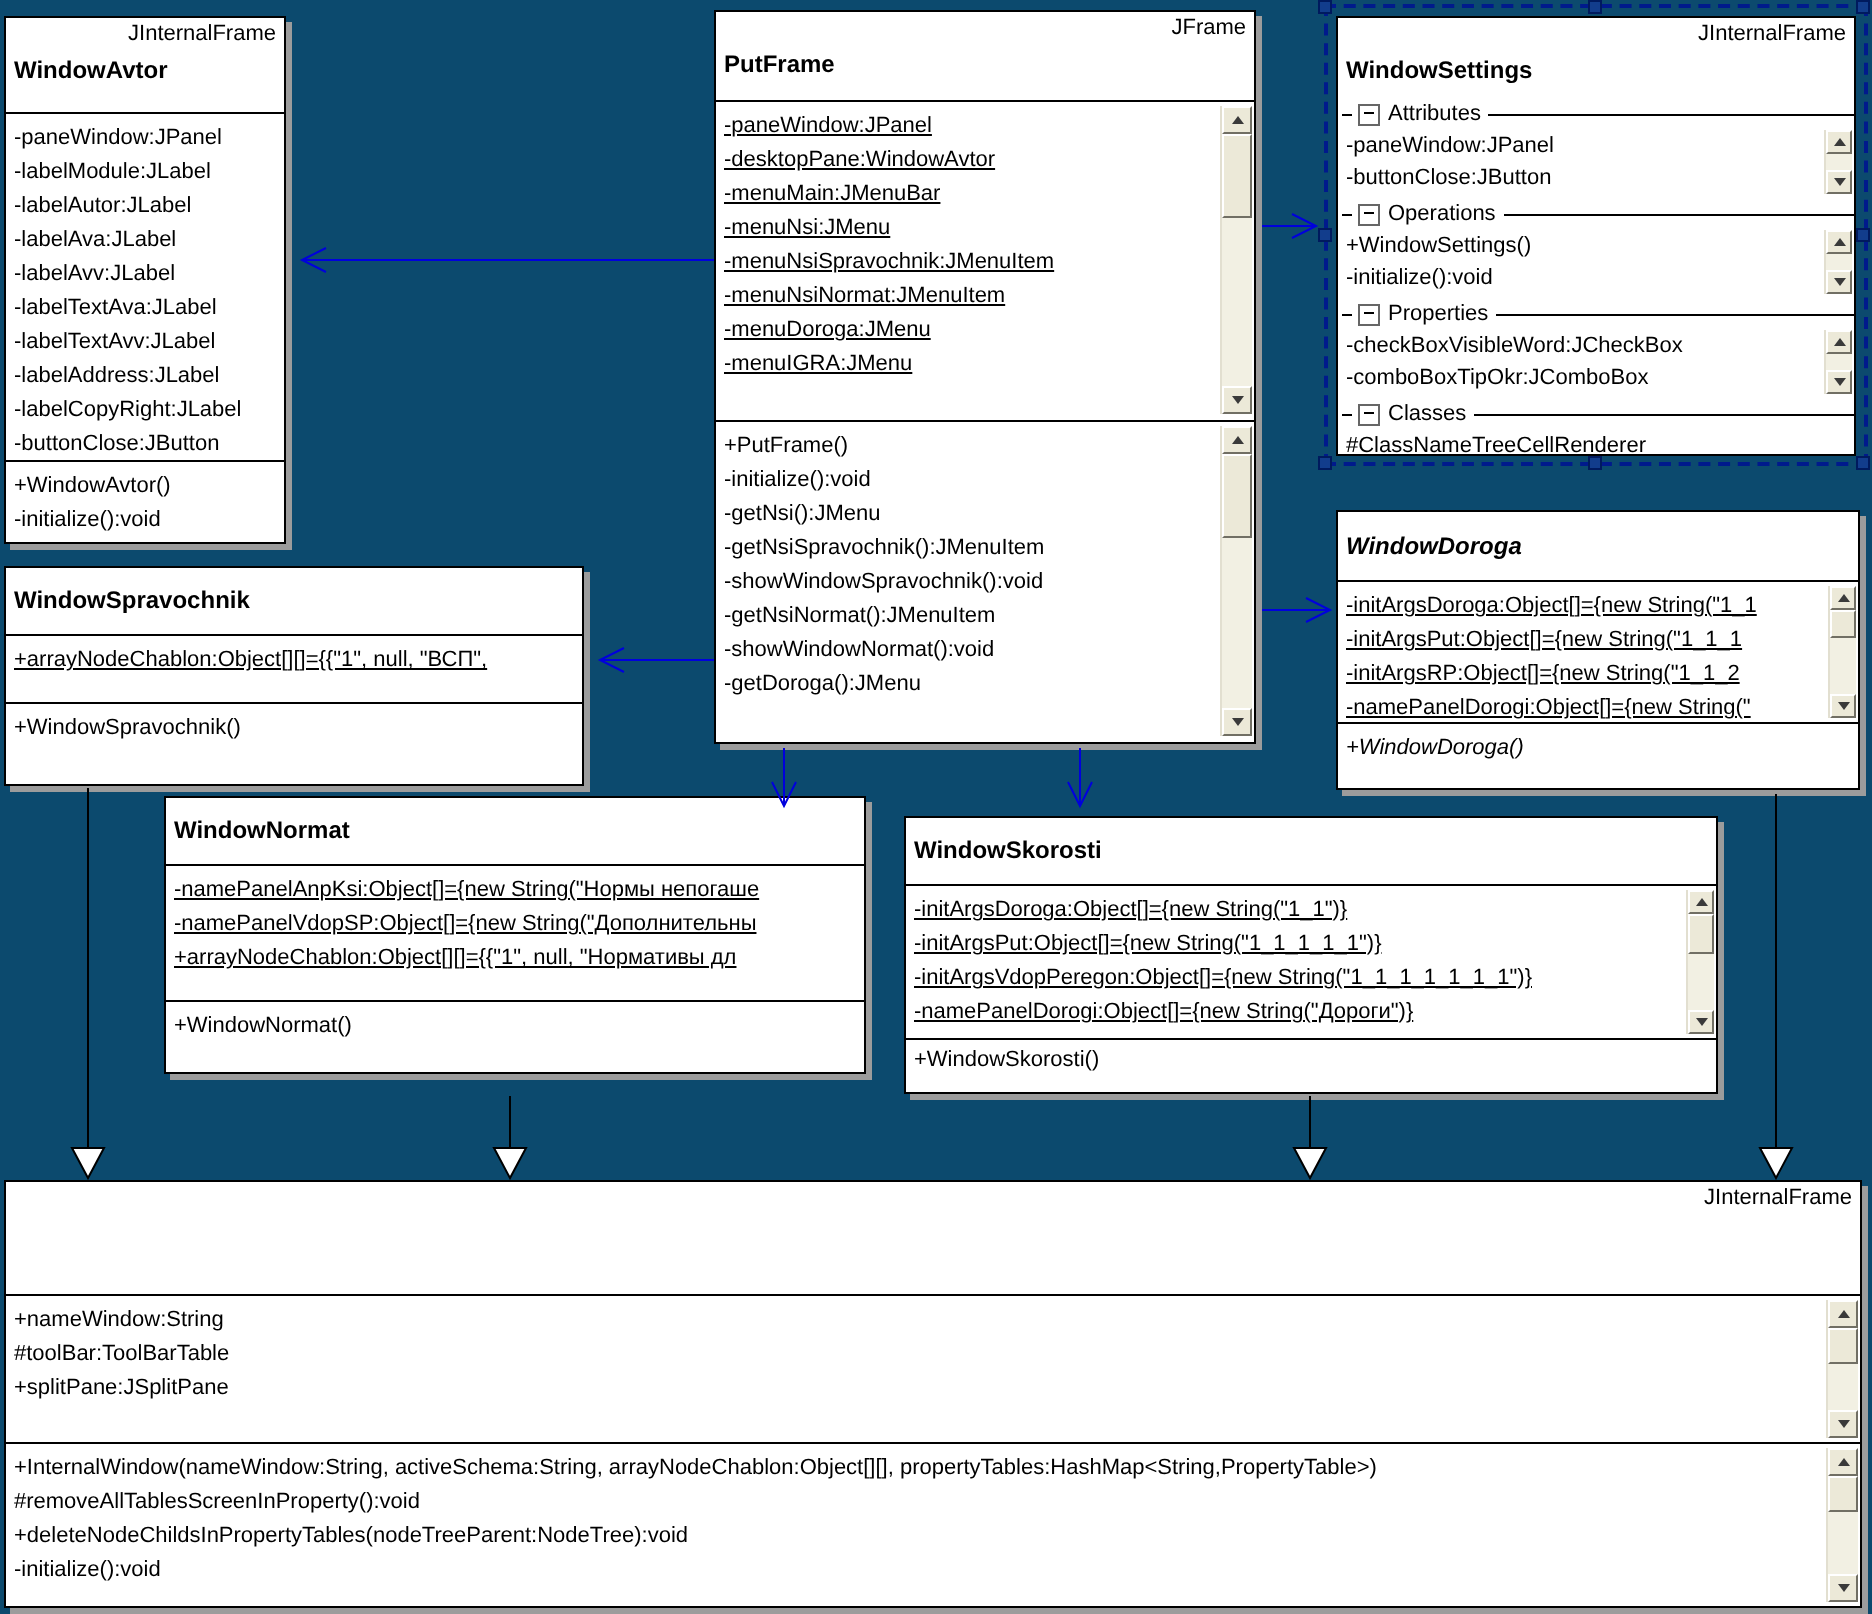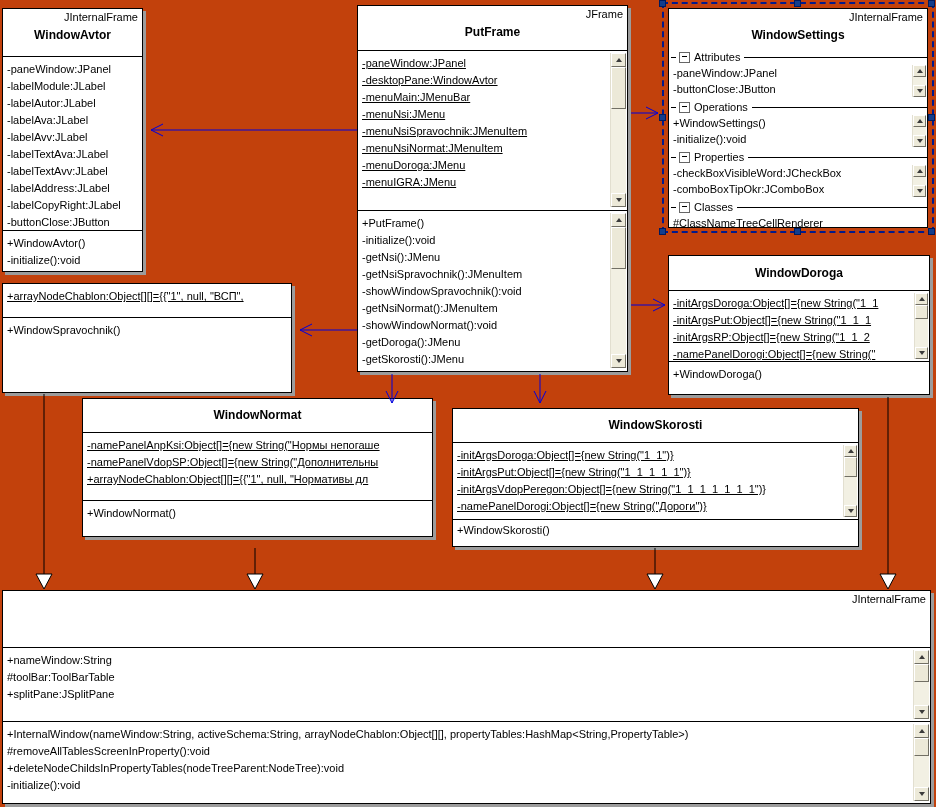--- a/index.html
+++ b/index.html
@@ -1,22 +1,22 @@
 <!DOCTYPE html>
 <html><head>
 <meta charset="utf-8">
 <style>
   html,body{margin:0;padding:0;background:#fff;}
-  #canvas{position:relative;width:936px;height:807px;background:#c2410c;overflow:hidden;
+  #canvas{position:relative;width:936px;height:807px;background:#0c4a6e;overflow:hidden;
           font-family:"Liberation Sans",sans-serif;font-size:11px;color:#000;}
   .cls{position:absolute;background:#fff;border:1px solid #000;box-shadow:3px 3px 0 0 #9c9c9c;box-sizing:border-box;}
   .hdr{border-bottom:1px solid #000;padding:2px 4px 0 4px;box-sizing:border-box;}
   .hdr.noline{border-bottom:none;}
   .stereo{text-align:right;font-size:11px;line-height:13px;}
-  .cname{text-align:center;font-weight:bold;font-size:12px;line-height:14px;margin-top:4px;}
+  .cname{text-align:left;font-weight:bold;font-size:12px;line-height:14px;margin-top:4px;}
   .sec{position:relative;border-bottom:1px solid #000;box-sizing:border-box;padding:4px 0 0 4px;overflow:hidden;}
   .sec.last{border-bottom:none;}
   .row{line-height:17px;white-space:nowrap;}
   .u{text-decoration:underline;}
   
   .vsb{position:absolute;right:1px;top:2px;width:15px;display:flex;flex-direction:column;justify-content:space-between;background:#f2f0e3;border-left:1px solid #e2dfd0;}
   .sbtop{display:flex;flex-direction:column;}
   .sbtn{height:14px;background:#ece9d8;border:1px solid;border-color:#ffffff #716f64 #716f64 #ffffff;box-sizing:border-box;display:flex;align-items:center;justify-content:center;}
   .sthumb{background:#ece9d8;border:1px solid;border-color:#ffffff #716f64 #716f64 #ffffff;box-sizing:border-box;}
   .tri-up{width:0;height:0;border-left:3px solid transparent;border-right:3px solid transparent;border-bottom:4px solid #3a3a3a;}
@@ -92,21 +92,20 @@
     </div>
     <div class="sec last" style="height:160px;">
       <div class="row">+PutFrame()</div>
       <div class="row">-initialize():void</div>
       <div class="row">-getNsi():JMenu</div>
       <div class="row">-getNsiSpravochnik():JMenuItem</div>
       <div class="row">-showWindowSpravochnik():void</div>
       <div class="row">-getNsiNormat():JMenuItem</div>
       <div class="row">-showWindowNormat():void</div>
       <div class="row">-getDoroga():JMenu</div>
-      <div class="row">-getSkorosti():JMenu</div>
       <div class="vsb" style="height:155px;">
         <div class="sbtop">
           <div class="sbtn">
               <span class="tri-up"></span>
             </div>
           <div class="sthumb" style="height:42px;"></div>
         </div>
         <div class="sbtn">
             <span class="tri-dn"></span>
           </div>
@@ -195,46 +194,49 @@
   <div class="handle" style="left:659px;top:0px;"></div>
   <div class="handle" style="left:794px;top:0px;"></div>
   <div class="handle" style="left:928px;top:0px;"></div>
   <div class="handle" style="left:659px;top:114px;"></div>
   <div class="handle" style="left:928px;top:114px;"></div>
   <div class="handle" style="left:659px;top:228px;"></div>
   <div class="handle" style="left:794px;top:228px;"></div>
   <div class="handle" style="left:928px;top:228px;"></div>
 
   <div class="cls" style="left:668px;top:255px;width:262px;height:140px;">
-    <div class="hdr" style="height:35px;">
+    <div class="hdr" style="height:35px;font-style:italic;">
       <div class="cname" style="margin-top:8px;">WindowDoroga</div>
     </div>
     <div class="sec" style="height:71px;">
       <div class="row u">-initArgsDoroga:Object[]={new String("1_1</div>
       <div class="row u">-initArgsPut:Object[]={new String("1_1_1</div>
       <div class="row u">-initArgsRP:Object[]={new String("1_1_2</div>
       <div class="row u">-namePanelDorogi:Object[]={new String("</div>
       <div class="vsb mini" style="height:66px;">
         <div class="sbtop">
           <div class="sbtn">
               <span class="tri-up"></span>
             </div>
           <div class="sthumb" style="height:14px;"></div>
         </div>
         <div class="sbtn">
             <span class="tri-dn"></span>
           </div>
       </div>
     </div>
-    <div class="sec last" style="height:32px;">
+    <div class="sec last" style="height:32px;font-style:italic;">
       <div class="row">+WindowDoroga()</div>
     </div>
   </div>
 
   <div class="cls" style="left:2px;top:283px;width:290px;height:110px;">
+    <div class="hdr" style="height:34px;">
+      <div class="cname" style="margin-top:7px;">WindowSpravochnik</div>
+    </div>
     <div class="sec" style="height:34px;">
       <div class="row u">+arrayNodeChablon:Object[][]={{"1", null, "ВСП",</div>
     </div>
     <div class="sec last" style="height:40px;">
       <div class="row">+WindowSpravochnik()</div>
     </div>
   </div>
 
   <div class="cls" style="left:82px;top:398px;width:351px;height:139px;">
     <div class="hdr" style="height:34px;">

